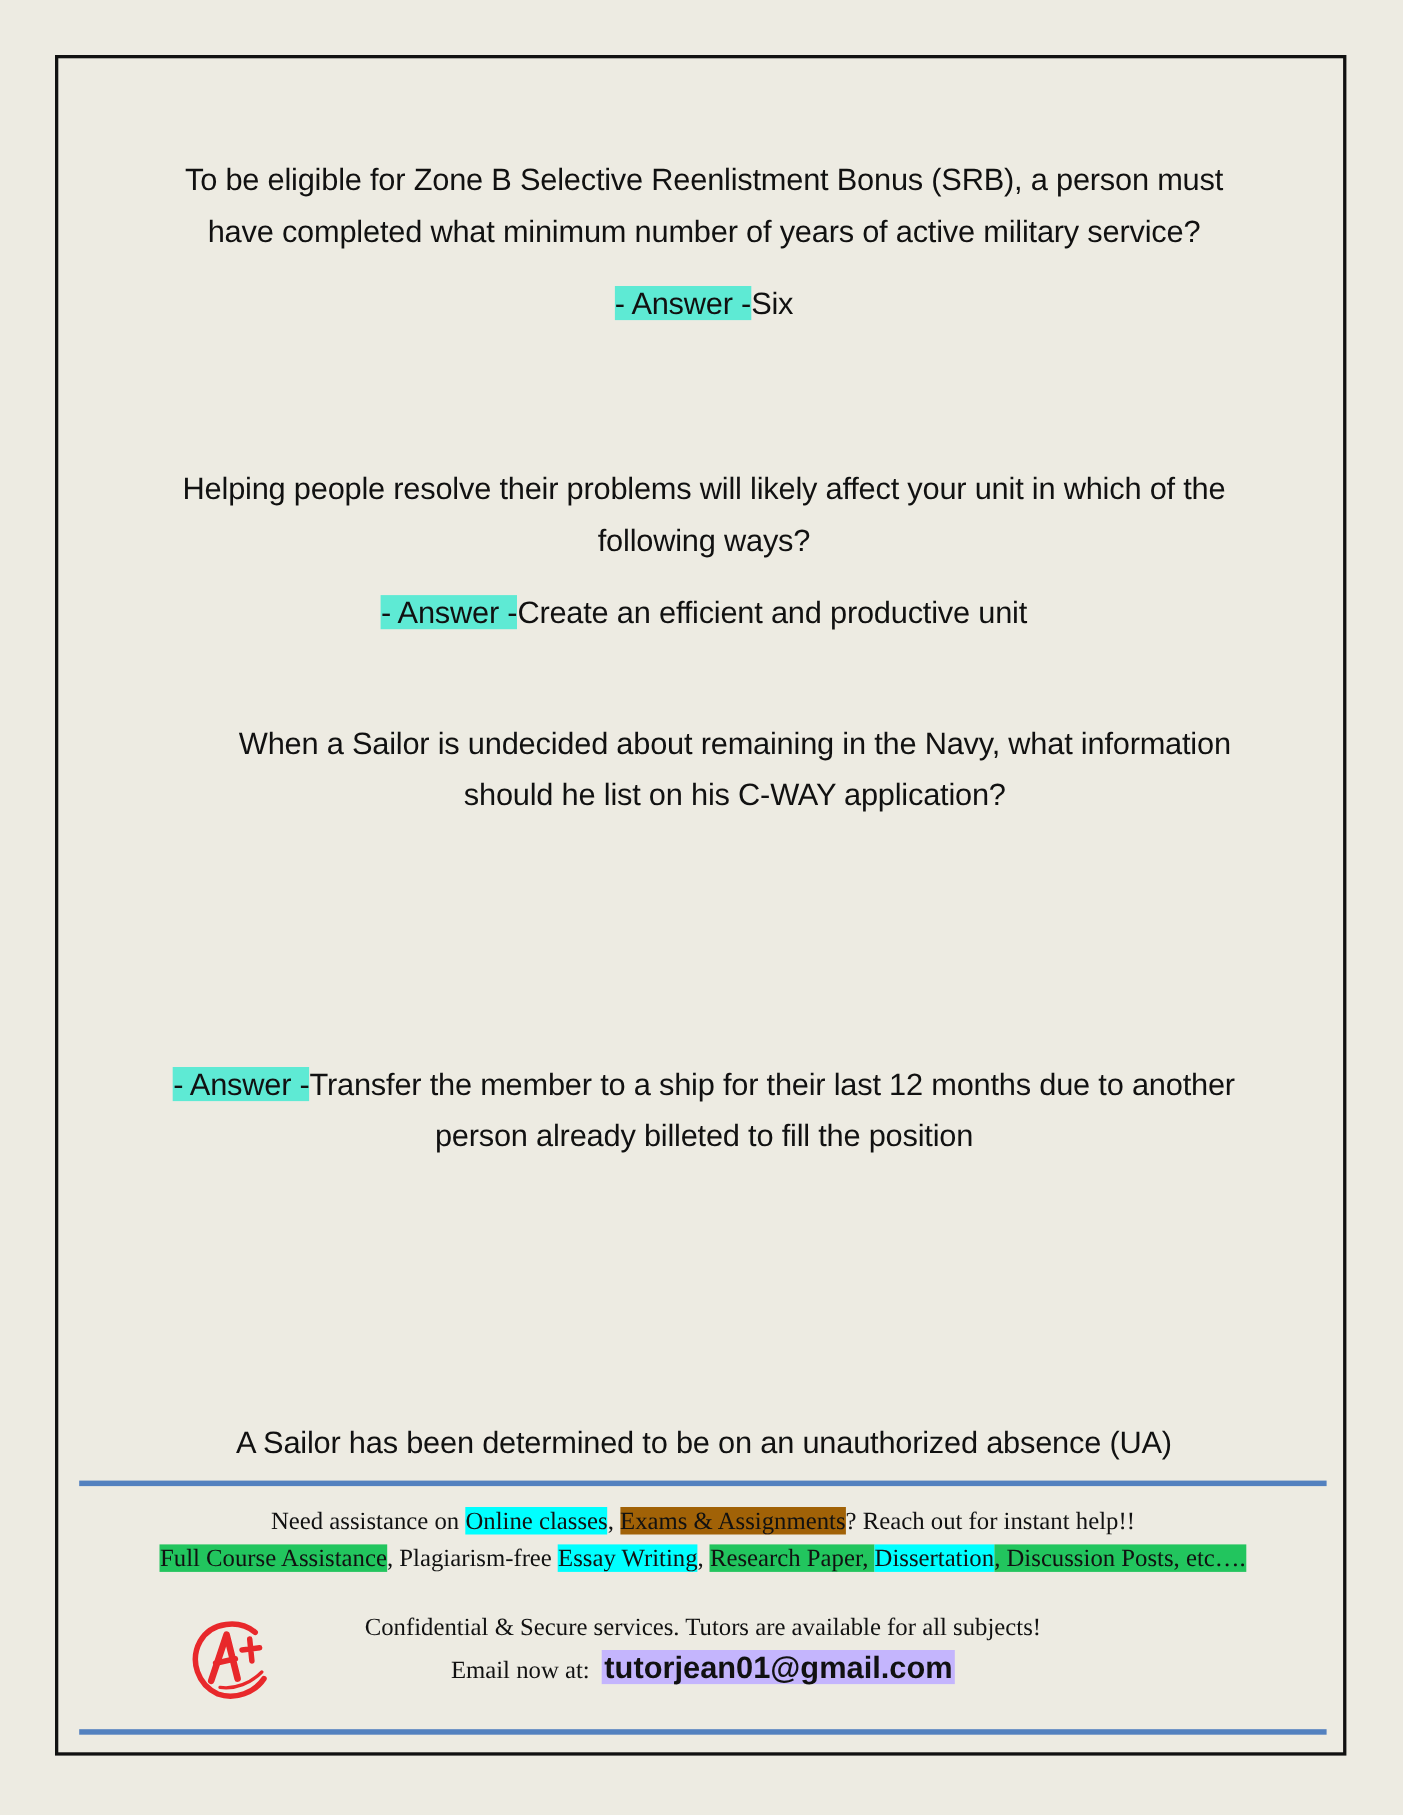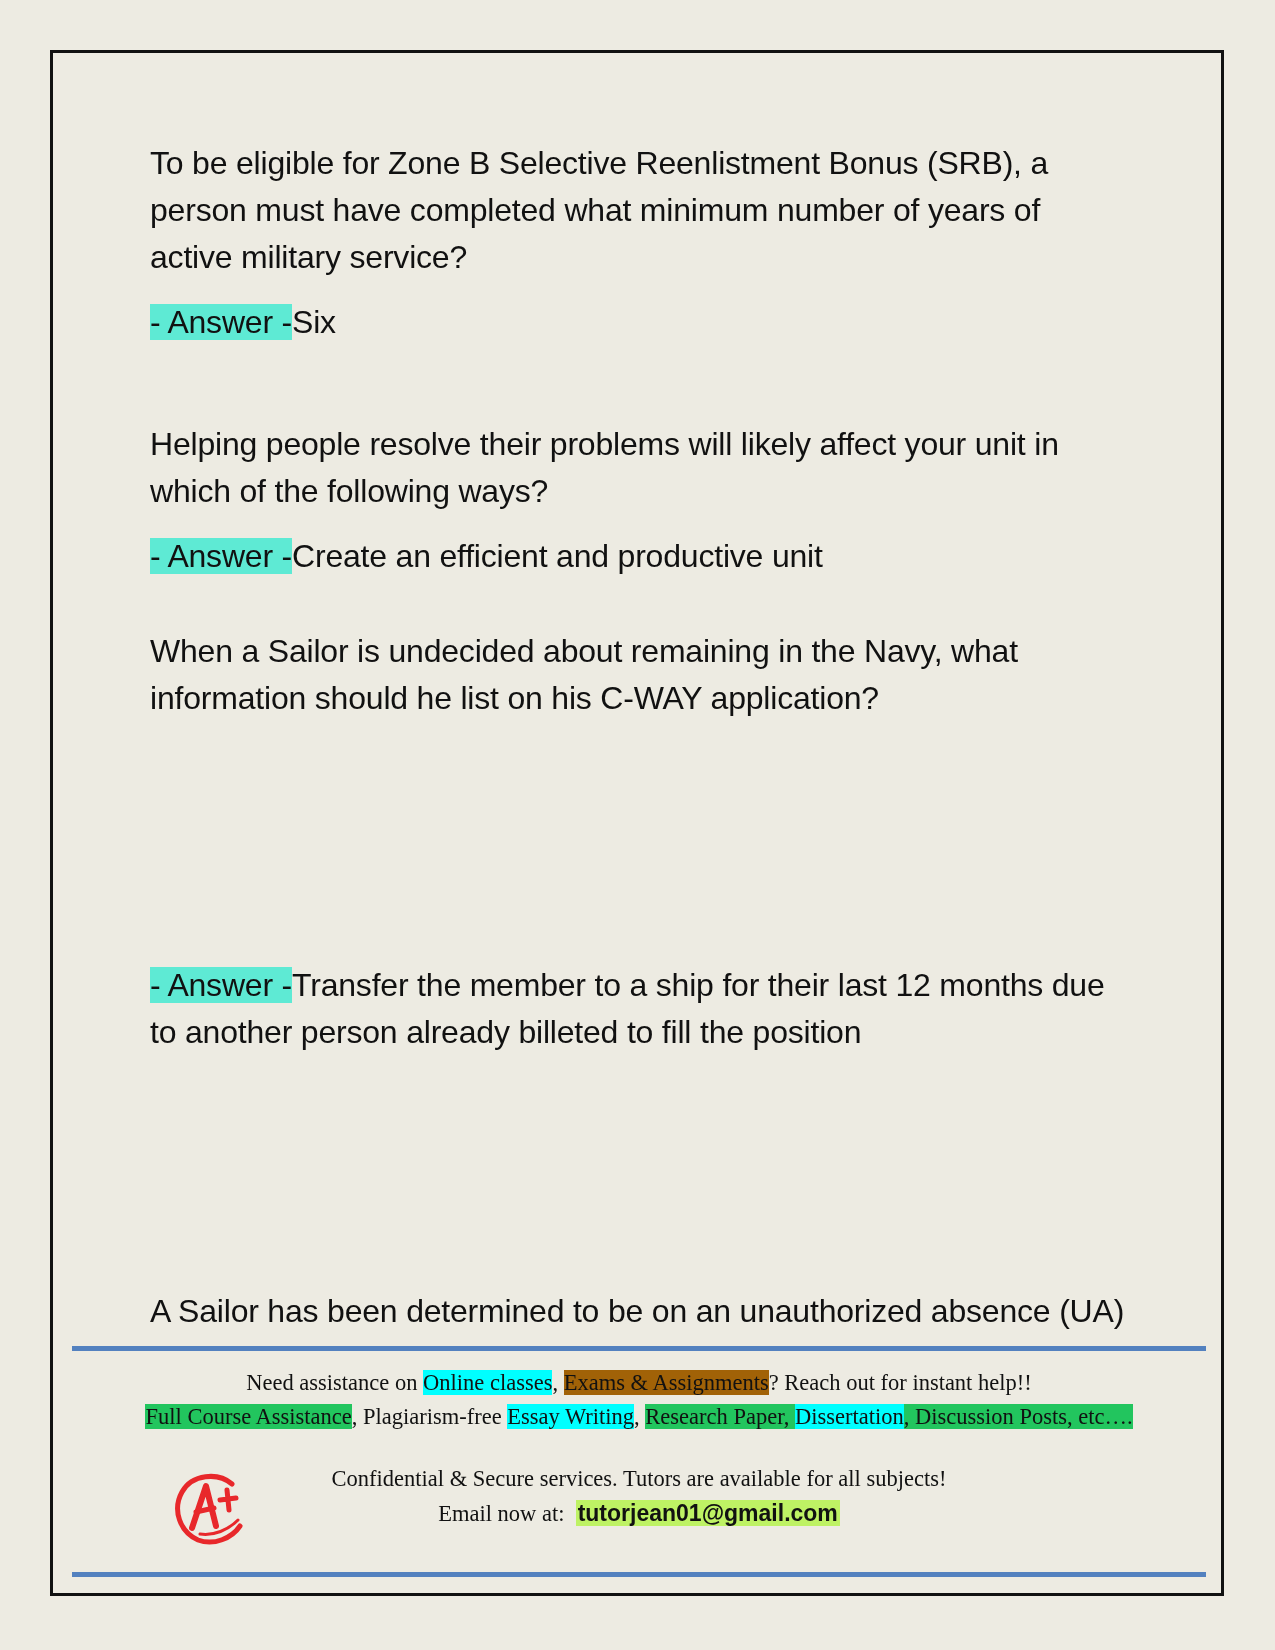--- a/index.html
+++ b/index.html
@@ -15,23 +15,24 @@
     position: absolute;
     left: 50px; top: 50px;
     width: 1174px; height: 1546px;
     border: 3px solid #111;
     box-sizing: border-box;
   }
   .qa-block {
     position: absolute;
     left: 150px;
     width: 980px;
-    font-size: 32px;
+    font-size: 28px;
     line-height: 47px;
     letter-spacing: -0.2px;
+    text-align: center;
   }
   .qa-block .question { margin: 0; }
   .qa-block .answer { margin: 18px 0 0 0; }
   .answer-tag { background: #5eead4; }
   .footer-rule {
     position: absolute;
     left: 72px; width: 1134px;
     height: 5px;
     background: #5381bf;
   }
@@ -43,22 +44,22 @@
     font-size: 22.5px;
     color: #111;
     white-space: nowrap;
   }
   .hl-cyan { background: #00ffff; }
   .hl-green { background: #a16207; }
   .hl-yellow { background: #22c55e; }
   .email {
     font-family: "Liberation Sans", "DejaVu Sans", sans-serif;
     font-weight: bold;
-    font-size: 23px;
-    background: #bef264;
+    font-size: 28px;
+    background: #c4b5fd;
     padding: 0 2px;
   }
   .logo {
     position: absolute;
     left: 170px; top: 1468px;
     width: 80px; height: 80px;
   }
 </style>
 </head>
 <body>
@@ -68,21 +69,21 @@
 <div class="qa-block" style="top:140px;">
   <p class="question">To be eligible for Zone B Selective Reenlistment Bonus (SRB), a person must have completed what minimum number of years of active military service?</p>
   <p class="answer"><span class="answer-tag">- Answer -</span><span>Six</span></p>
 </div>
 
 <div class="qa-block" style="top:421px;">
   <p class="question">Helping people resolve their problems will likely affect your unit in which of the following ways?</p>
   <p class="answer"><span class="answer-tag">- Answer -</span><span>Create an efficient and productive unit</span></p>
 </div>
 
-<div class="qa-block" style="top:628px;">
+<div class="qa-block" style="top:652px;margin-left:28px;">
   <p class="question">When a Sailor is undecided about remaining in the Navy, what information should he list on his C-WAY application?</p>
 </div>
 
 <div class="qa-block" style="top:944px;">
   <p class="answer"><span class="answer-tag">- Answer -</span><span>Transfer the member to a ship for their last 12 months due to another person already billeted to fill the position</span></p>
 </div>
 
 <div class="qa-block" style="top:1288px;">
   <p class="question">A Sailor has been determined to be on an unauthorized absence (UA)</p>
 </div>

